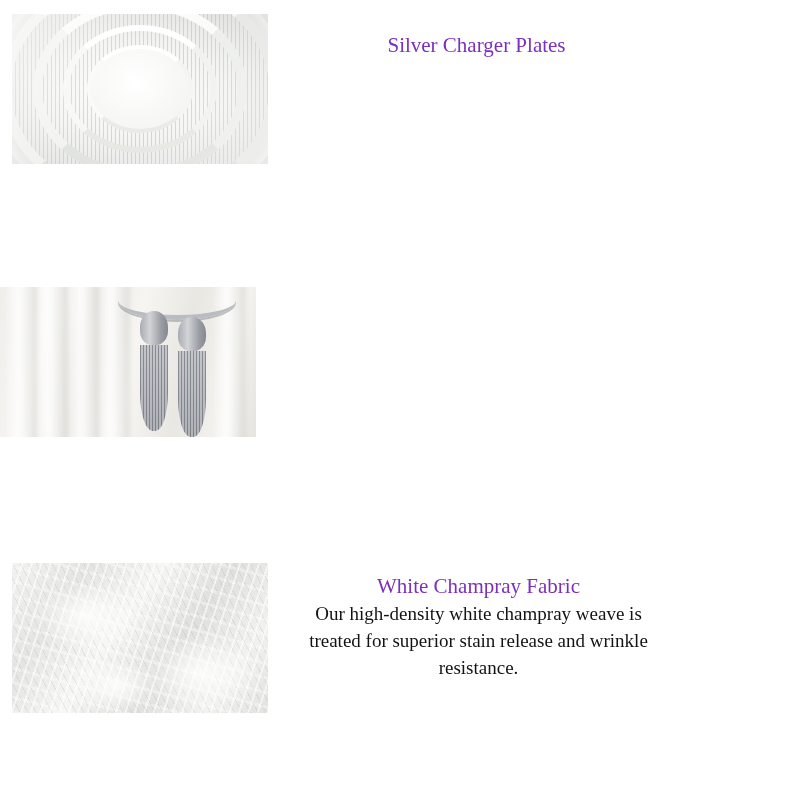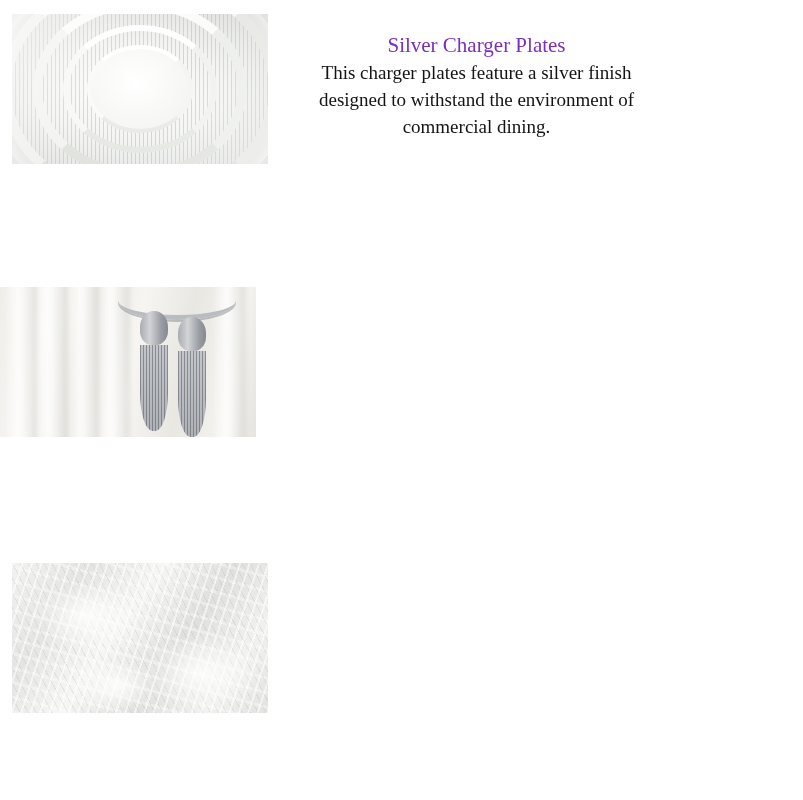--- a/index.html
+++ b/index.html
@@ -189,21 +189,20 @@
         <div class="ring r1"></div>
         <div class="ring r2"></div>
         <div class="ring r3"></div>
         <div class="ring r4"></div>
         <div class="ring r5"></div>
         <div class="sheen"></div>
       </div>
     </div>
     <div class="text-cell">
       <h2 class="feature-title">Silver Charger Plates</h2>
-      <p class="feature-body">This charger plates feature a silver finish designed to withstand the environment of commercial dining.</p>
     </div>
   </div>
 
   <div class="feature-row row-2">
     <div class="media-cell">
       <div class="photo photo-tassel">
         <div class="drape" style="left:4px;"></div>
         <div class="drape" style="left:34px;"></div>
         <div class="drape" style="left:66px;"></div>
         <div class="drape" style="left:96px;"></div>
@@ -223,15 +222,19 @@
 
   <div class="feature-row row-3">
     <div class="media-cell left">
       <div class="photo photo-fabric">
         <div class="crinkle"></div>
         <div class="blotch b1"></div>
         <div class="blotch b2"></div>
         <div class="blotch b3"></div>
       </div>
     </div>
+    <div class="text-cell">
+      <h2 class="feature-title">White Champray Fabric</h2>
+      <p class="feature-body">Our high-density white champray weave is treated for superior stain release and wrinkle resistance.</p>
+    </div>
   </div>
 
 </div>
 
 </body></html>

